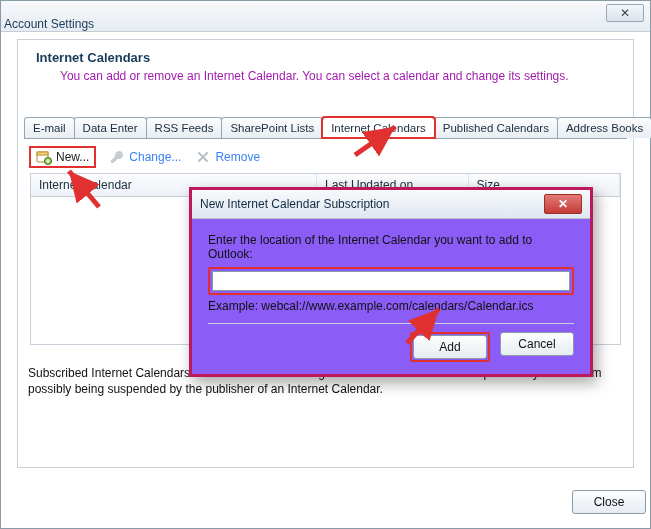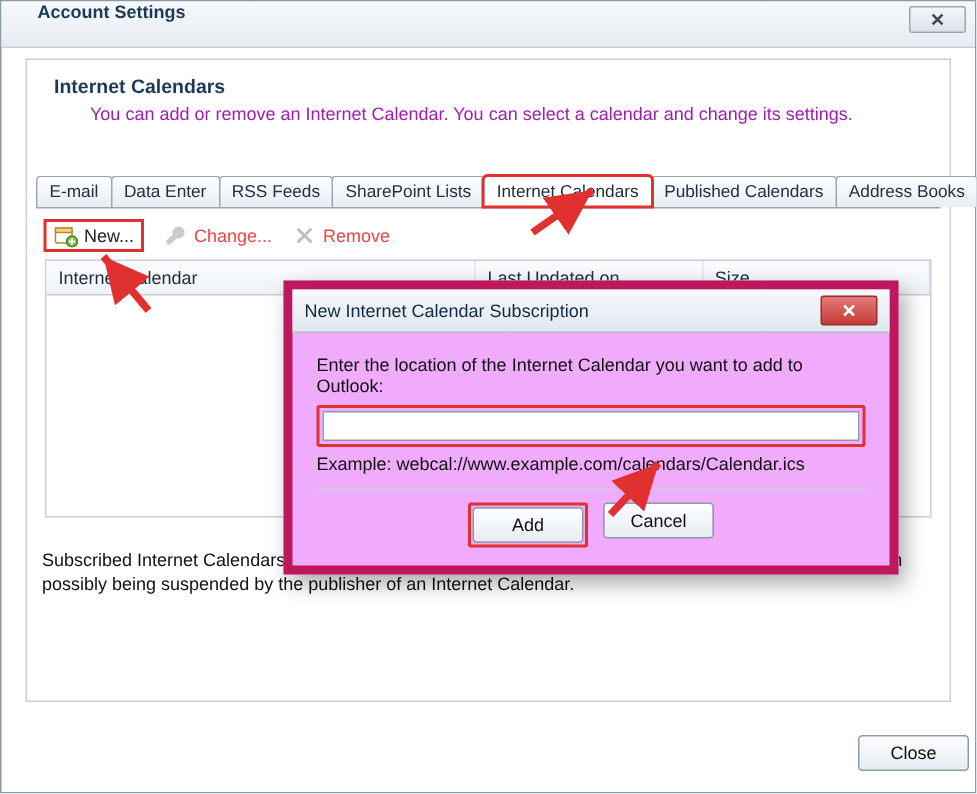--- a/index.html
+++ b/index.html
@@ -1,48 +1,48 @@
 <!DOCTYPE html>
 <html><head>
 <meta charset="utf-8">
 <style>
   html,body{margin:0;padding:0;font-family:"Segoe UI",Tahoma,sans-serif;font-size:12px;color:#222;background:#fff}
   .window{width:651px;height:529px;border:1px solid #8a9ba8;box-sizing:border-box;position:relative;background:#fff}
-  .titlebar{height:30px;background:linear-gradient(#f7f9fb,#e6ecf2);border-bottom:1px solid #c5ced8;display:flex;align-items:flex-start;padding:0 24px;font-weight:700;color:#1a3a5a;position:relative}
+  .titlebar{height:30px;background:linear-gradient(#f7f9fb,#e6ecf2);border-bottom:1px solid #c5ced8;display:flex;align-items:flex-end;padding:0 3px;font-weight:400;color:#1a3a5a;position:relative}
   .win-close{position:absolute;right:6px;top:3px;width:36px;height:16px;border:1px solid #9aa7b3;border-radius:2px;background:linear-gradient(#f3f6f9,#dbe3eb);display:flex;align-items:center;justify-content:center;color:#445}
   .content{position:absolute;left:16px;right:16px;top:38px;bottom:60px;border:1px solid #c7cfd8;background:#fff;box-sizing:border-box}
   .section-head{padding:10px 18px 4px 18px}
   .section-head .h{font-weight:700;color:#1a3a5a;font-size:13px}
   .section-head .d{color:#a21caf;padding:4px 0 10px 24px}
   .tabs-wrap{margin:20px 6px 0 6px}
   .tabs{display:flex;gap:0;border-bottom:1px solid #9aa7b3}
   .tab{border:1px solid #9aa7b3;border-bottom:none;background:linear-gradient(#fbfcfe,#e9eef4);padding:4px 8px 3px 8px;margin-right:-1px;font-size:11.5px;color:#203040;white-space:nowrap;border-top-left-radius:3px;border-top-right-radius:3px;cursor:default}
   .tab.active{background:#fff;position:relative;z-index:2;border-bottom:1px solid #fff;font-weight:400}
   .red-box{outline:2px solid #e03030;outline-offset:-1px}
   .toolbar{display:flex;align-items:center;gap:14px;padding:8px 6px 6px 6px;font-size:12px}
   .tb-btn{display:flex;align-items:center;gap:4px}
   .tb-icon{width:16px;height:16px;display:inline-flex;align-items:center;justify-content:center}
-  .disabled{color:#ef4444}
+  .disabled{color:#3b82f6}
   .list-area{margin:0 6px 6px 6px;border:1px solid #c7cfd8;height:170px;position:relative;background:#fff}
   .list-head{display:flex;background:linear-gradient(#fbfcfe,#eef2f7);border-bottom:1px solid #c7cfd8;font-size:12px;color:#203040}
   .list-head .col{padding:4px 8px;border-right:1px solid #dfe5ec}
   .col1{flex:2}.col2{flex:1}.col3{flex:1}
   .note{padding:14px 10px 0 10px;font-size:12px;color:#111;line-height:1.35}
   .footer{position:absolute;right:4px;bottom:14px}
   .btn{min-width:74px;height:24px;border:1px solid #8a9ba8;background:linear-gradient(#fdfefe,#e6ecf2);border-radius:3px;font-size:12px;color:#111;padding:0 14px;cursor:default}
   
-  .dialog{position:absolute;left:188px;top:186px;width:398px;border:6px solid #be185d;box-shadow:4px 6px 14px rgba(0,0,0,.35);background:#f0abfc;z-index:50}
+  .dialog{position:absolute;left:188px;top:186px;width:398px;border:3px solid #be185d;box-shadow:4px 6px 14px rgba(0,0,0,.35);background:#8b5cf6;z-index:50}
   .dlg-title{height:28px;background:linear-gradient(#f7f9fb,#dfe7ef);border-bottom:1px solid #b7c2ce;display:flex;align-items:center;padding:0 8px;color:#102a44;font-size:12px}
   .dlg-close{margin-left:auto;width:36px;height:18px;background:linear-gradient(#e27a78,#c43c36);border:1px solid #9c2d28;border-radius:2px;display:flex;align-items:center;justify-content:center;color:#fff;font-weight:700}
   .dlg-body{padding:14px 16px 12px 16px}
   .dlg-row{font-size:12px;color:#111;margin-bottom:6px}
   .dlg-input{width:100%;height:20px;border:1px solid #8a9ba8;background:#fff;box-sizing:border-box}
   .dlg-example{font-size:12px;color:#111;margin-top:4px}
   .dlg-hr{border:0;border-top:1px solid #c7cfd8;margin:10px 0 8px 0}
-  .dlg-actions{display:flex;justify-content:center;gap:10px}
+  .dlg-actions{display:flex;justify-content:flex-end;gap:10px}
   
   .arrow{position:absolute;pointer-events:none;z-index:60}
   .red-box-inline{border:2px solid #e03030;border-radius:2px}
 </style>
 </head>
 <body>
 
 <div class="window">
   <div class="titlebar">
     <span>Account Settings</span>

